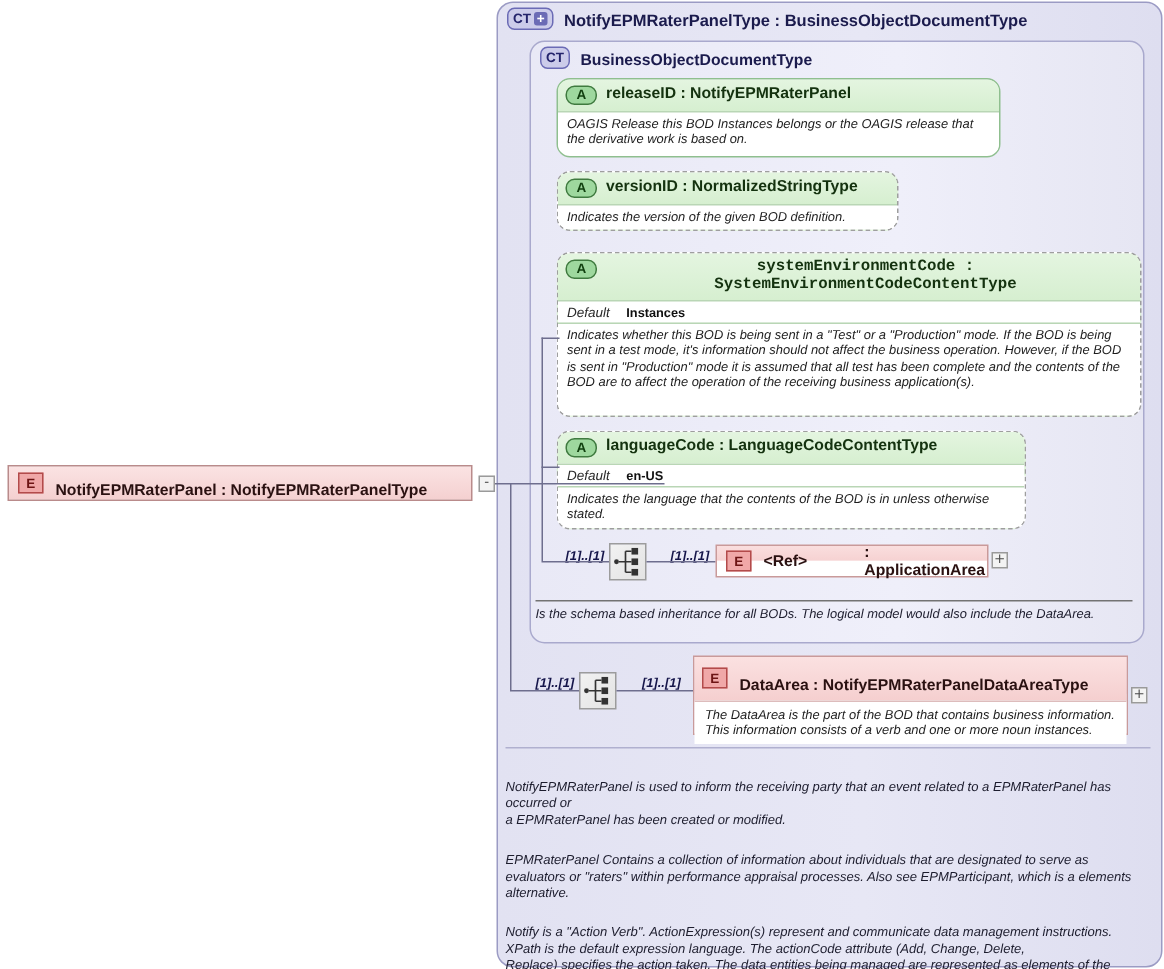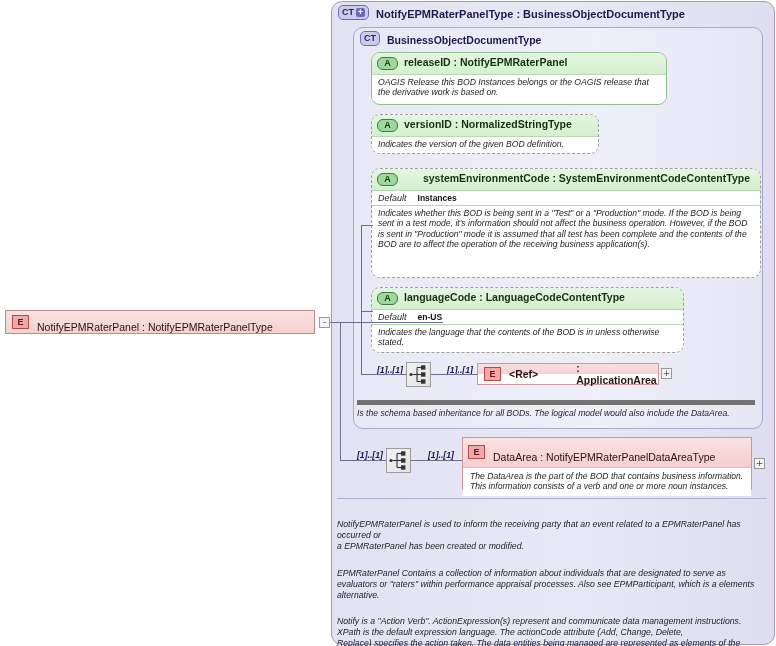--- a/index.html
+++ b/index.html
@@ -120,21 +120,21 @@
     line-height: 11px;
     text-align: center;
   }
   .attr-name {
     font-size: 10.5px;
     font-weight: bold;
     color: #14320f;
     line-height: 12px;
     flex: 1 1 auto;
   }
-  .attr-name.centered { text-align: right; padding-right: 4px; }
+  .attr-name.centered { text-align: center; padding-right: 4px; font-family: Liberation Mono, monospace; }
 
   .attr-default {
     display: flex;
     align-items: flex-end;
     gap: 11px;
     padding: 2px 6px 2px 6px;
     border-top: 1px solid #b9d6b5;
     background: #ffffff;
   }
   .attr-default .lbl {
@@ -178,21 +178,21 @@
     border: 1px solid #b24b4b;
     background: #f0a8a8;
     color: #6d1414;
     font-size: 9px;
     font-weight: bold;
     line-height: 12px;
     text-align: center;
   }
   .elem-name {
     font-size: 10.5px;
-    font-weight: normal;
+    font-weight: bold;
     color: #2a1111;
     white-space: nowrap;
     margin-top: 10px;
   }
   .elem-doc {
     padding: 3px 7px 4px 7px;
     border-top: 1px solid #ddbcbc;
     background: #ffffff;
     font-size: 8.6px;
     font-style: italic;
@@ -267,21 +267,21 @@
     background: #6e6e8e;
   }
   .line-h { height: 1px; }
   .line-v { width: 1px; }
 
   
   .doc-inner {
     position: absolute;
     left: 357px; top: 400px;
     width: 398px;
-    border-top: 5px solid #737373;
+    border-top: 1px solid #737373;
     padding-top: 3px;
     font-size: 8.6px;
     font-style: italic;
     color: #1d1d2e;
     line-height: 10.6px;
   }
   .doc-outer {
     position: absolute;
     left: 337px; top: 498px;
     width: 430px;

